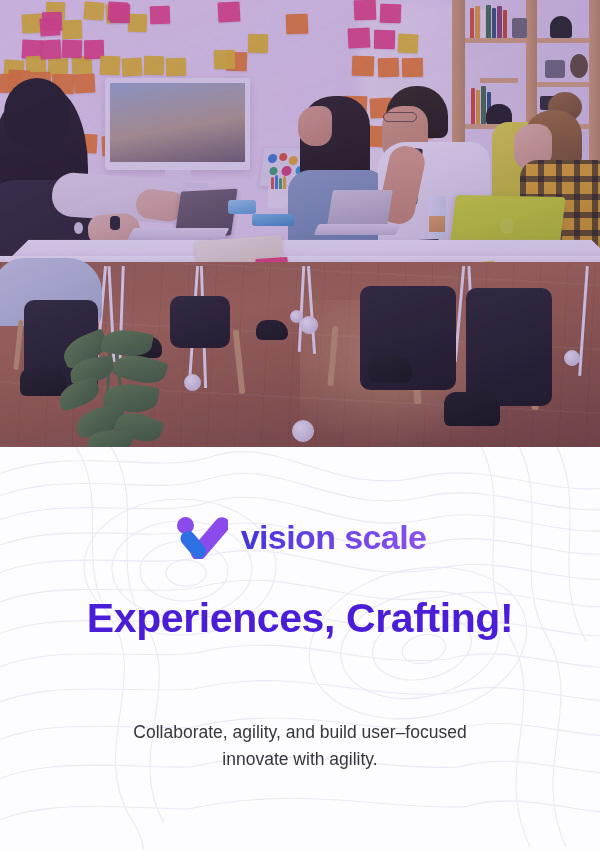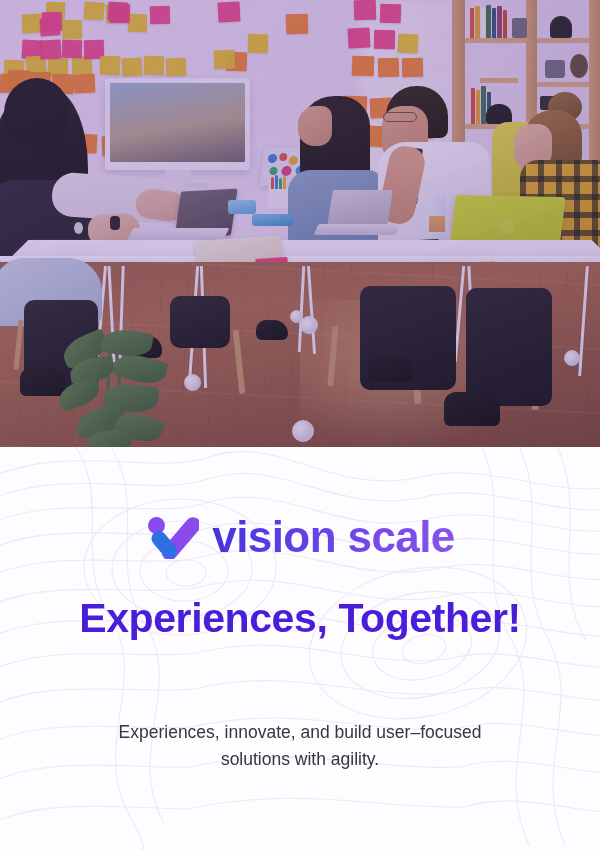--- a/index.html
+++ b/index.html
@@ -301,21 +301,21 @@
     overflow:hidden;
   }
   #topo { position:absolute; left:0; top:0; width:600px; height:403px; }
 
   #brand {
     position:absolute; left:0; top:68px; width:600px;
     display:flex; align-items:center; justify-content:center; gap:13px;
   }
   #logo-mark { width:54px; height:44px; flex:0 0 auto; }
   #wordmark {
-    font-size:44px; font-weight:700; letter-spacing:-.6px;
+    font-size:34px; font-weight:700; letter-spacing:-.6px;
     background:linear-gradient(95deg,#4335dd 0%,#6b44e6 48%,#8a52ec 100%);
     -webkit-background-clip:text; background-clip:text;
     color:transparent; -webkit-text-fill-color:transparent;
     line-height:1;
   }
 
   #headline {
     position:absolute; left:0; top:144px; width:600px;
     text-align:center;
     font-size:41px; font-weight:700; line-height:1.35;
@@ -603,21 +603,21 @@
     <div id="brand">
       <svg id="logo-mark" viewBox="0 0 54 44">
         <circle cx="11.5" cy="10.5" r="8.5" fill="#8b4bec"></circle>
         <path d="M48 10 L24.5 37.5" stroke="#8b4bec" stroke-width="15.5" stroke-linecap="round" fill="none"></path>
         <path d="M14 23.5 L24.5 36" stroke="#2f6fe4" stroke-width="15" stroke-linecap="round" fill="none"></path>
       </svg>
       <div id="wordmark">vision scale</div>
     </div>
 
     <div id="headline">
-      <div>Experiences, Together!</div>
+      <div>Experiences, Crafting!</div>
     </div>
 
     <div id="subhead">
-      <div>Experiences, innovate, and build user–focused</div>
-      <div>solutions with agility.</div>
+      <div>Collaborate, agility, and build user–focused</div>
+      <div>innovate with agility.</div>
     </div>
   </div>
 </div>
 
 </body></html>

